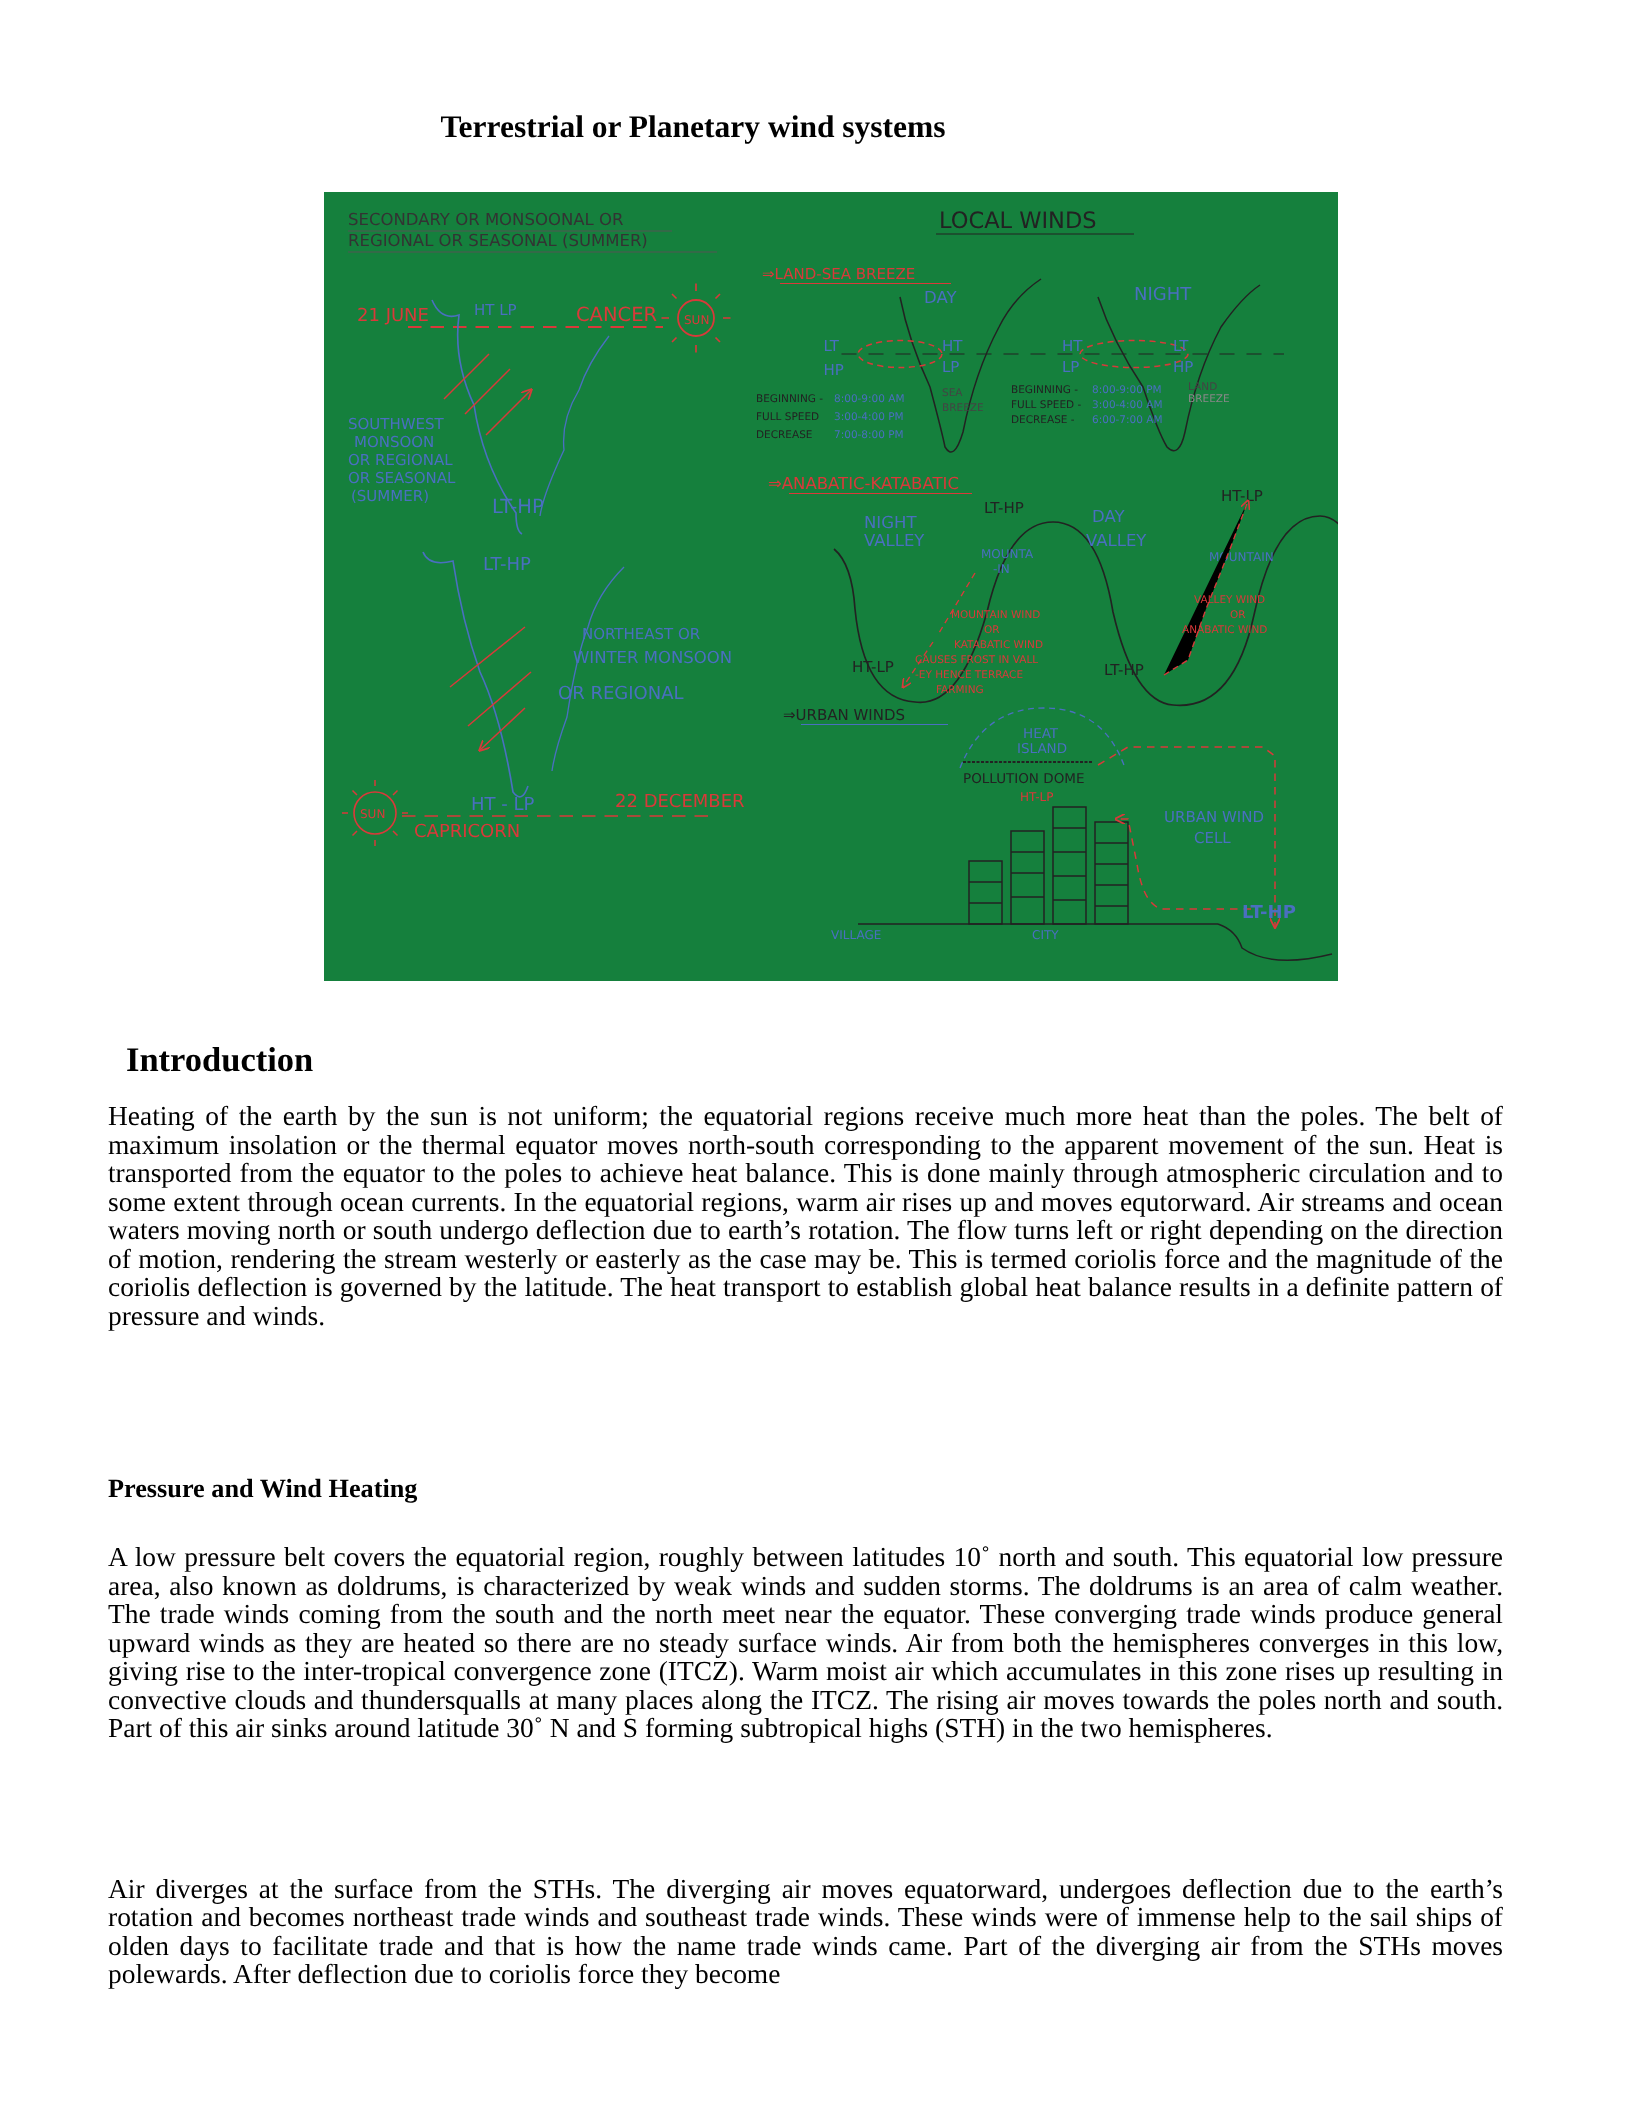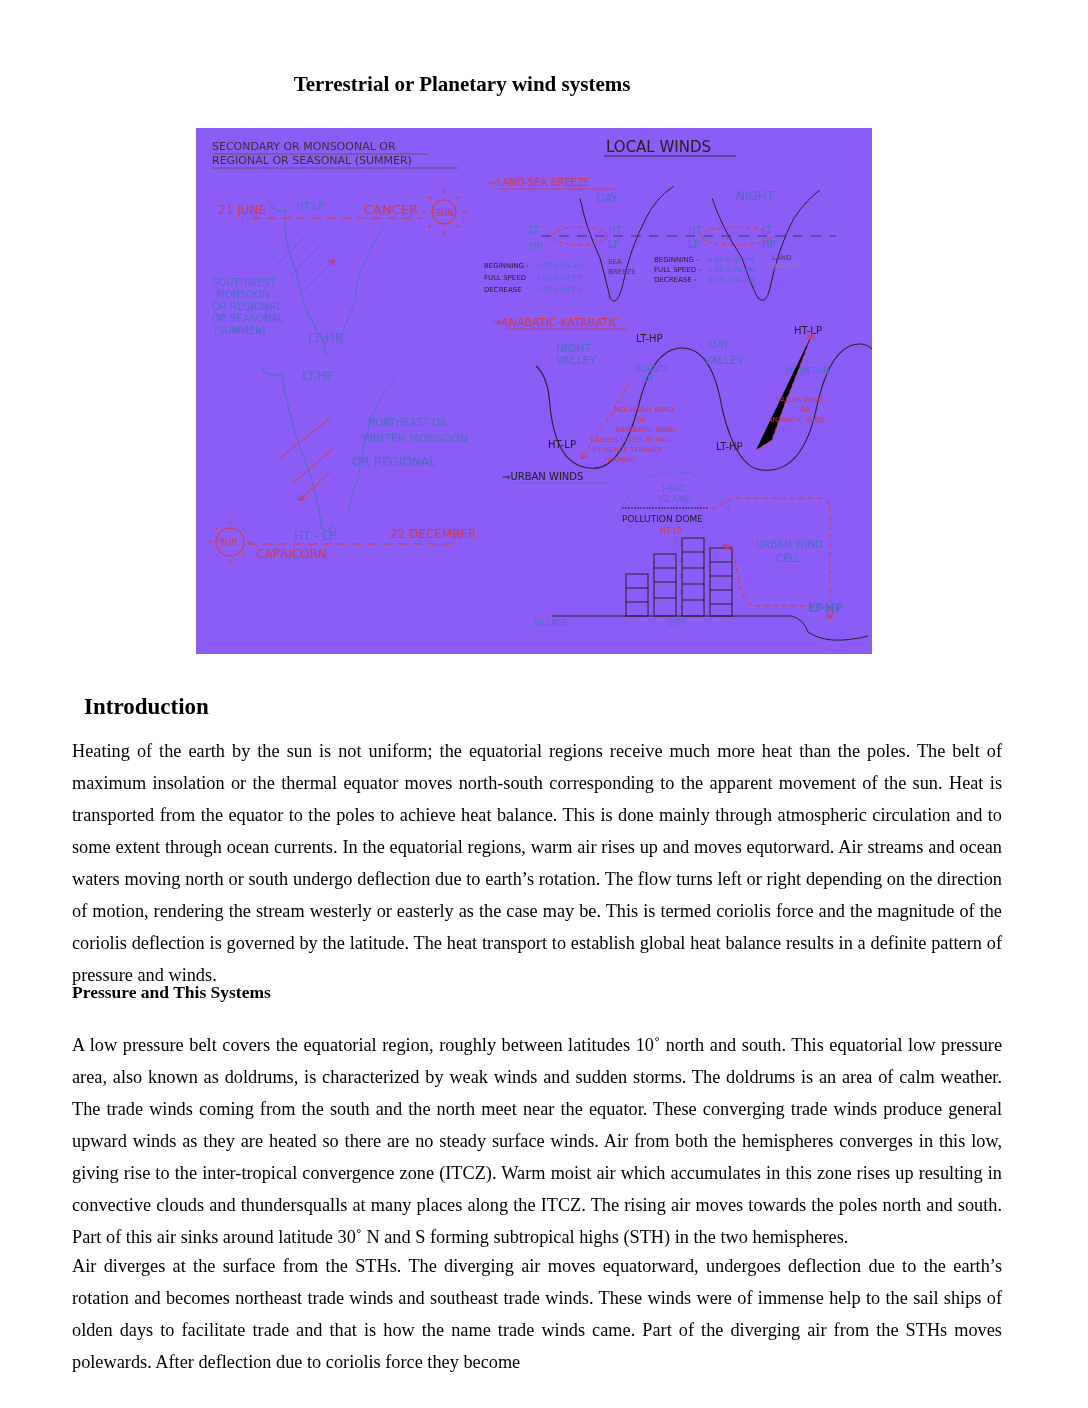--- a/index.html
+++ b/index.html
@@ -1,22 +1,22 @@
 <!DOCTYPE html>
 <html><head>
 <meta charset="utf-8">
 <style>
   html, body { margin: 0; padding: 0; background: #ffffff; }
   body { width: 1088px; height: 1408px; position: relative; overflow: hidden; font-family: "Liberation Serif", "DejaVu Serif", serif; color: #000; }
   .page-title { position: absolute; top: 72px; left: 0; width: 924px; text-align: center; font-size: 21px; font-weight: bold; }
-  .figure { position: absolute; left: 196px; top: 128px; width: 676px; height: 526px; background: #8b5cf6; }
+  .figure { position: absolute; left: 216px; top: 128px; width: 676px; height: 526px; background: #15803d; }
   .figure svg { width: 100%; height: 100%; display: block; }
   .hw { font-family: "DejaVu Sans", sans-serif; }
   .h-intro { position: absolute; left: 72px; top: 682px; font-size: 23px; font-weight: bold; margin: 12px; }
-  .para { position: absolute; left: 72px; width: 930px; font-size: 18.3px; line-height: 32px; text-align: justify; margin: 0; }
+  .para { position: absolute; left: 72px; width: 930px; font-size: 18.3px; line-height: 19px; text-align: justify; margin: 0; }
   .h-sub { position: absolute; left: 72px; top: 982px; font-size: 17.5px; font-weight: bold; margin: 0; }
 </style>
 </head>
 <body>
 
 <div class="page-title">Terrestrial or Planetary wind systems</div>
 
 <div class="figure">
   <svg viewBox="0 0 676 526" xmlns="http://www.w3.org/2000/svg" class="hw">
     <defs>
@@ -173,15 +173,15 @@
       <text x="612" y="484" font-size="12" fill="#4a6fc0" font-weight="bold">LT-HP</text>
       <text x="338" y="498" font-size="8" fill="#4a6fc0">VILLAGE</text>
       <text x="472" y="498" font-size="8" fill="#4a6fc0">CITY</text>
     </g>
   </svg>
 </div>
 
 <h2 class="h-intro">Introduction</h2>
 <p class="para" style="top:735px;">Heating of the earth by the sun is not uniform; the equatorial regions receive much more heat than the poles. The belt of maximum insolation or the thermal equator moves north-south corresponding to the apparent movement of the sun. Heat is transported from the equator to the poles to achieve heat balance. This is done mainly through atmospheric circulation and to some extent through ocean currents. In the equatorial regions, warm air rises up and moves equtorward. Air streams and ocean waters moving north or south undergo deflection due to earth’s rotation. The flow turns left or right depending on the direction of motion, rendering the stream westerly or easterly as the case may be. This is termed coriolis force and the magnitude of the coriolis deflection is governed by the latitude. The heat transport to establish global heat balance results in a definite pattern of pressure and winds.</p>
 
-<h3 class="h-sub">Pressure and This Systems</h3>
+<h3 class="h-sub">Pressure and Wind Heating</h3>
 <p class="para" style="top:1029px;">A low pressure belt covers the equatorial region, roughly between latitudes 10˚ north and south. This equatorial low pressure area, also known as doldrums, is characterized by weak winds and sudden storms. The doldrums is an area of calm weather. The trade winds coming from the south and the north meet near the equator. These converging trade winds produce general upward winds as they are heated so there are no steady surface winds. Air from both the hemispheres converges in this low, giving rise to the inter-tropical convergence zone (ITCZ). Warm moist air which accumulates in this zone rises up resulting in convective clouds and thundersqualls at many places along the ITCZ. The rising air moves towards the poles north and south. Part of this air sinks around latitude 30˚ N and S forming subtropical highs (STH) in the two hemispheres.</p>
 <p class="para" style="top:1250px;">Air diverges at the surface from the STHs. The diverging air moves equatorward, undergoes deflection due to the earth’s rotation and becomes northeast trade winds and southeast trade winds. These winds were of immense help to the sail ships of olden days to facilitate trade and that is how the name trade winds came. Part of the diverging air from the STHs moves polewards. After deflection due to coriolis force they become</p>
 
 </body></html>

